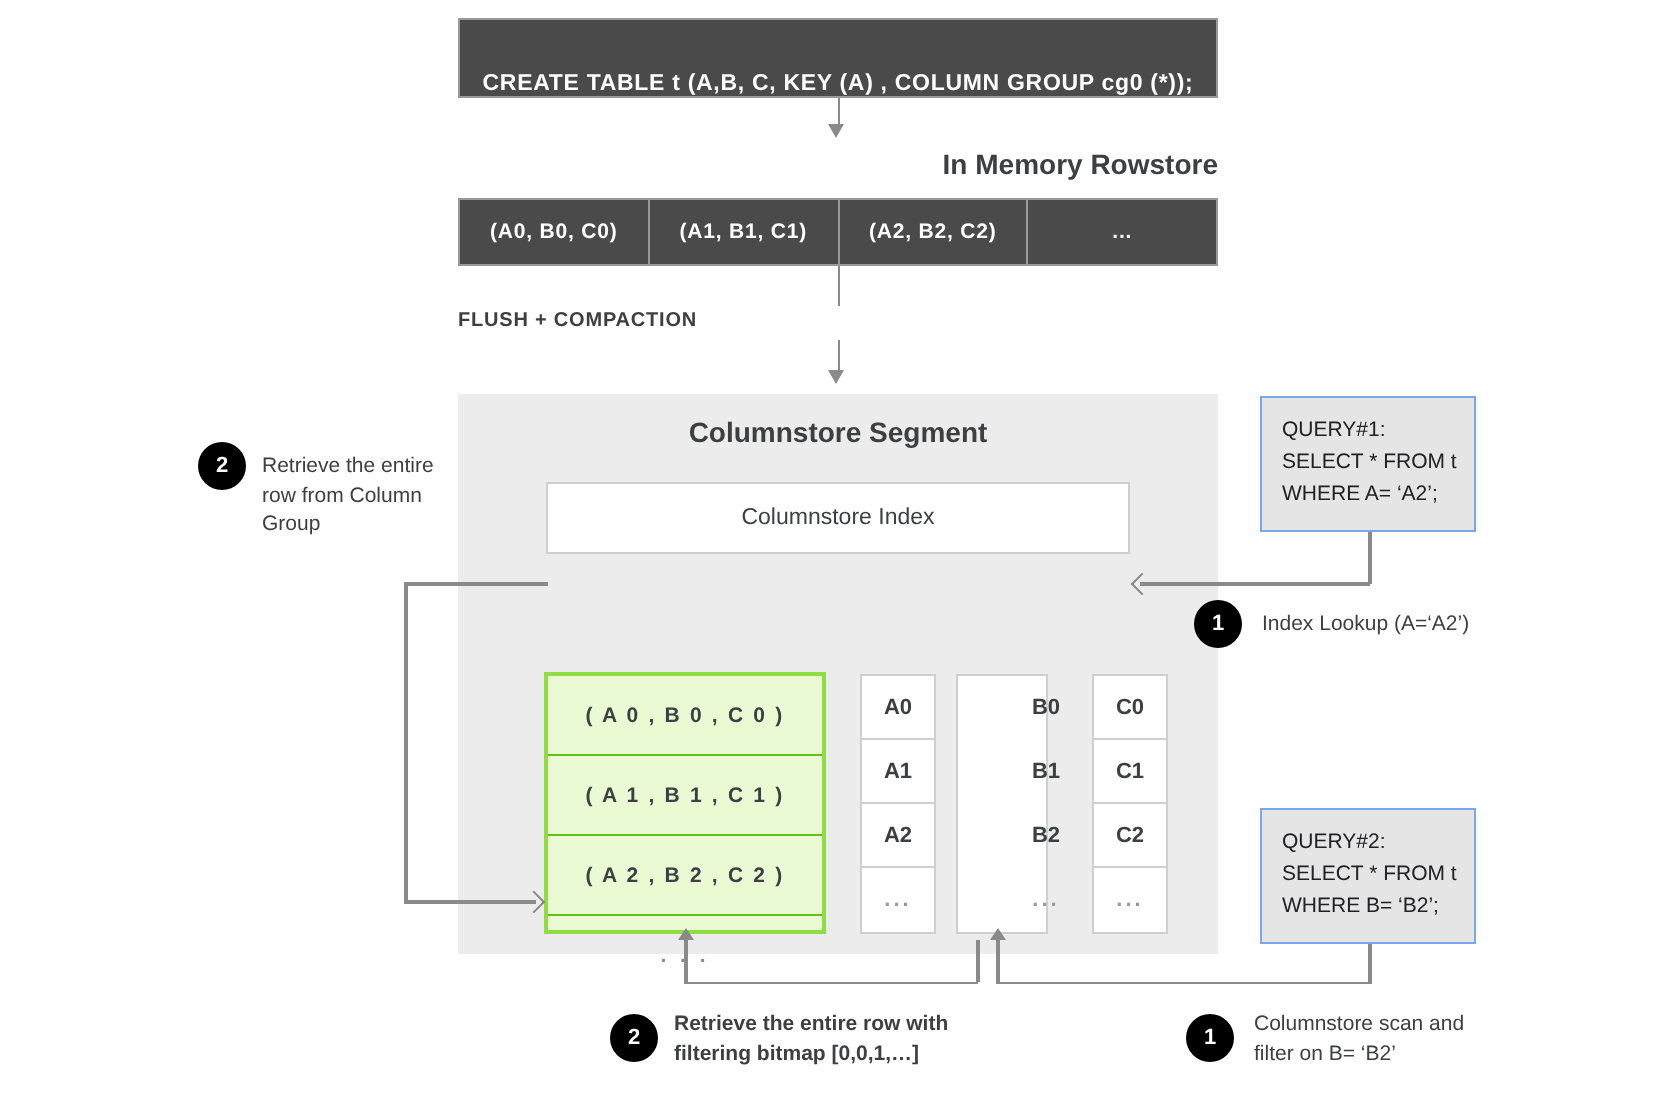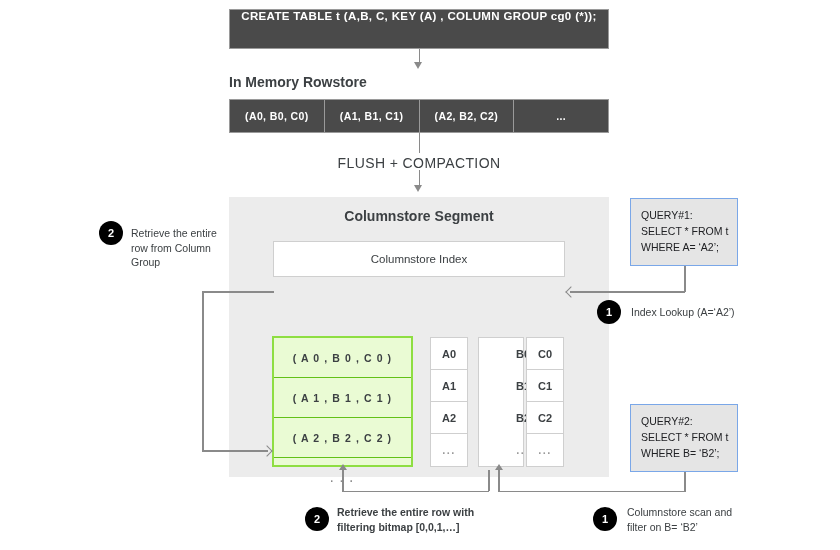--- a/index.html
+++ b/index.html
@@ -16,42 +16,42 @@
     background: #ffffff;
   }
 
   
   .ddl-box {
     position: absolute;
     left: 229px; top: 9px;
     width: 380px; height: 40px;
     background: #4a4a4a;
     border: 1px solid #9a9a9a;
-    display: flex; align-items: flex-start; justify-content: center;
+    display: flex; align-items: flex-end; justify-content: center;
   }
   .ddl-text {
     color: #ffffff;
     font-size: 11.5px;
     font-weight: bold;
     letter-spacing: 0.35px;
     white-space: nowrap;
   }
 
   
   .rowstore-title {
     position: absolute;
     left: 229px; top: 74px; width: 380px;
+    text-align: right;
+    font-size: 14px; font-weight: bold; color: #3c4043;
+  }
+  .flush-label {
+    position: absolute;
+    left: 229px; top: 155px; width: 380px;
     text-align: left;
-    font-size: 14px; font-weight: bold; color: #3c4043;
-  }
-  .flush-label {
-    position: absolute;
-    left: 229px; top: 155px; width: 380px;
-    text-align: center;
-    font-size: 14px; font-weight: normal; color: #3c4043;
+    font-size: 10px; font-weight: bold; color: #3c4043;
     letter-spacing: 0.4px;
   }
   .seg-title {
     position: absolute;
     left: 229px; top: 208px; width: 380px;
     text-align: center;
     font-size: 14px; font-weight: bold; color: #3c4043;
   }
 
   
@@ -117,21 +117,21 @@
   
   .colstack {
     position: absolute;
     top: 337px;
     width: 38px;
     border: 1px solid #cfcfcf;
     background: #ffffff;
   }
   .colstack.a { left: 430px; }
   .colstack.b { left: 478px; padding-left: 44px; }
-  .colstack.c { left: 526px; }
+  .colstack.c { left: 546px; }
   .col-cell {
     height: 32px;
     display: flex; align-items: center; justify-content: center;
     font-size: 11px; font-weight: bold; color: #3c4043;
     border-bottom: 1px solid #cfcfcf;
   }
   .col-cell:last-child { border-bottom: none; }
   .col-cell.ellipsis { color: #9a9a9a; letter-spacing: 1.5px; }
 
   

